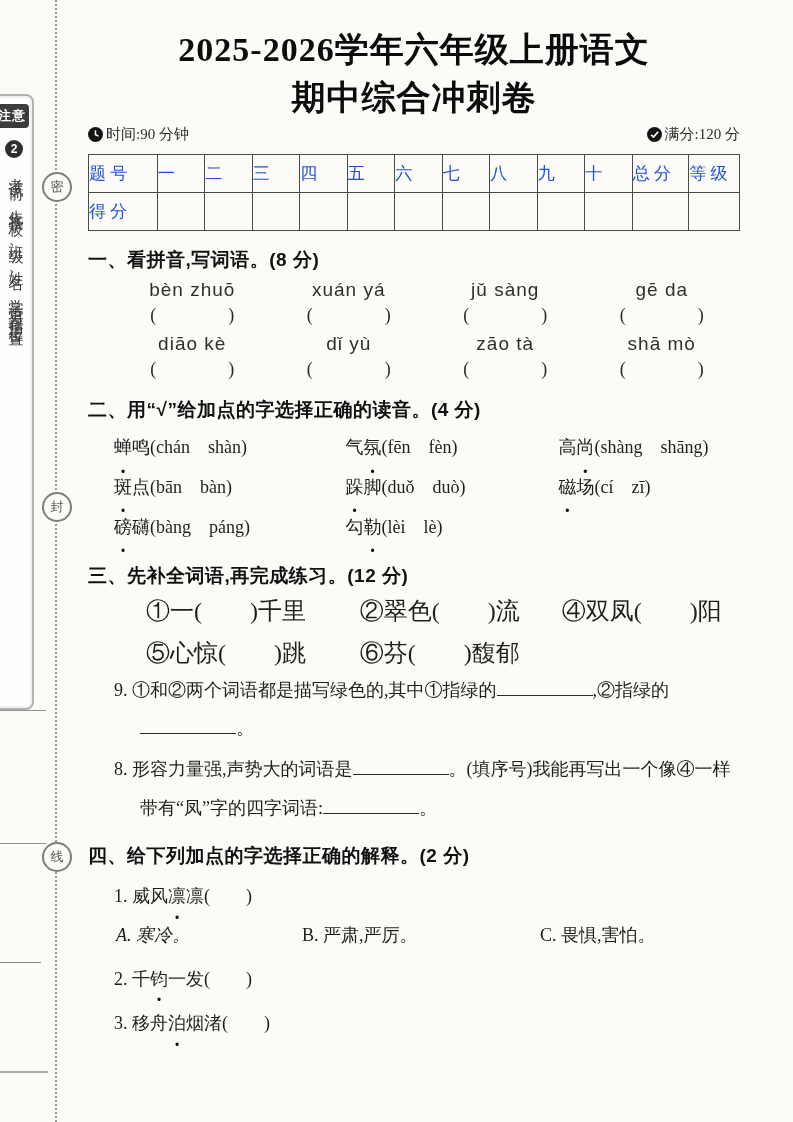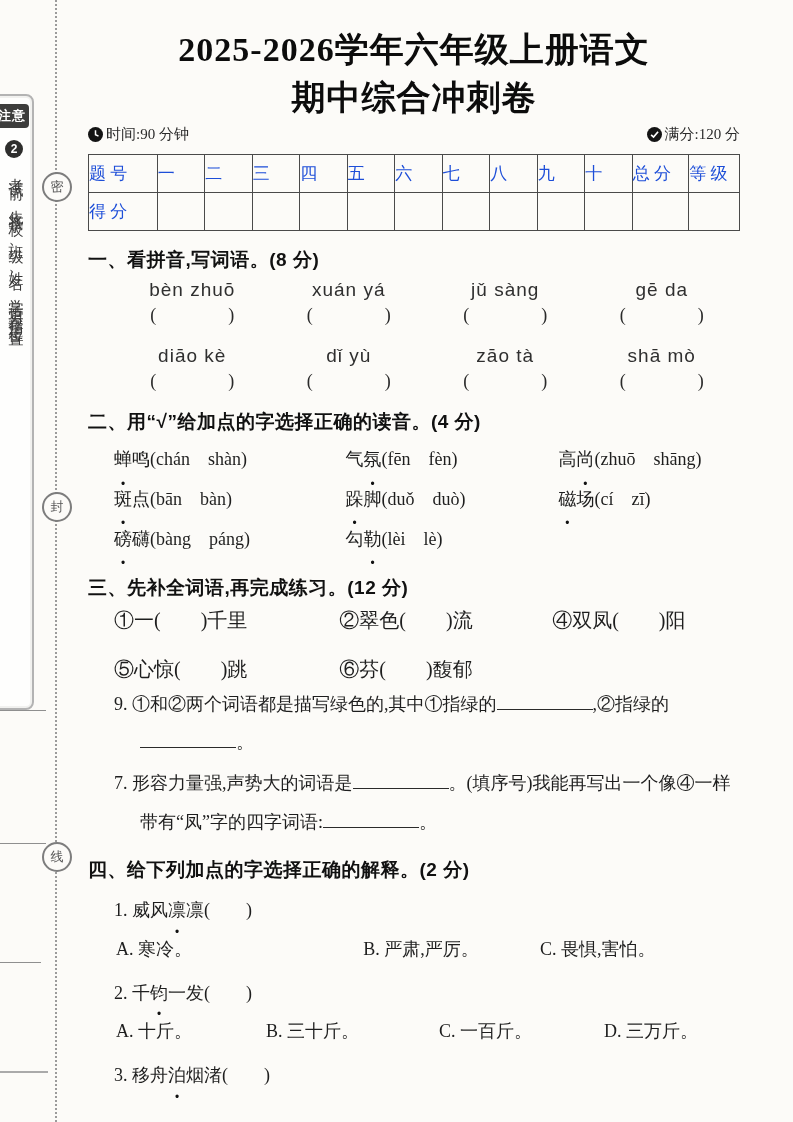--- a/index.html
+++ b/index.html
@@ -63,41 +63,41 @@
   table.score col.c-total{width:56px;}
   table.score col.c-grade{width:50px;}
 
   .sec-h{
     font-family:"Liberation Sans",sans-serif;font-weight:700;font-size:19px;color:#111;
     margin:16px 0 6px 0;letter-spacing:0.5px;
   }
   .sec-body{margin-left:26px;}
 
   
-  .pinyin-grid{display:grid;grid-template-columns:repeat(4,1fr);row-gap:18px;text-align:center;}
+  .pinyin-grid{display:grid;grid-template-columns:repeat(4,1fr);row-gap:6px;text-align:center;}
   .pinyin-word{font-family:"Liberation Sans",sans-serif;font-size:19px;color:#2f2f2f;letter-spacing:1px;}
   .pinyin-paren{font-size:18px;color:#2a2a2a;margin-top:2px;}
 
   
   .duyin-grid{display:grid;grid-template-columns:37% 34% 29%;row-gap:2px;font-size:18px;line-height:2.1;}
   .dc{position:relative;display:inline-block;}
   .dc::after{content:"·";position:absolute;left:50%;transform:translateX(-50%);bottom:-0.68em;
     font-size:20px;font-weight:bold;color:#111;line-height:1;}
 
   
-  .buquan-grid{display:grid;grid-template-columns:36% 34% 30%;row-gap:22px;font-size:20px;}
+  .buquan-grid{display:grid;grid-template-columns:36% 34% 30%;row-gap:10px;font-size:24px;margin-left:32px;}
   .subq{font-size:18px;line-height:2.15;padding-left:26px;text-indent:-26px;margin-top:2px;}
   .blank{display:inline-block;width:96px;border-bottom:1.5px solid #2a2a2a;height:1em;vertical-align:baseline;}
 
   
   .q-stem{font-size:18px;margin-top:10px;line-height:1.9;}
   .opts{display:flex;font-size:18px;margin:4px 0 2px 2px;line-height:1.9;white-space:nowrap;}
   .opts span{display:inline-block;}
-  .opts-3 span:nth-child(1){width:186px;}
-  .opts-3 span:nth-child(2){width:238px;text-align:center;}
+  .opts-3 span:nth-child(1){width:186px;font-style:italic;}
+  .opts-3 span:nth-child(2){width:238px;}
   .opts-4 span:nth-child(1){width:150px;}
   .opts-4 span:nth-child(2){width:173px;}
   .opts-4 span:nth-child(3){width:165px;}
 </style>
 </head>
 <body>
 
 <div class="paper">
 
   <div class="seal-line"></div>
@@ -236,58 +236,52 @@
             <div class="pinyin-paren">(　　　　)</div>
           </div>
       </div>
     </div>
 
     <div class="sec-h">二、用“√”给加点的字选择正确的读音。(4 分)</div>
     <div class="sec-body">
       <div class="duyin-grid">
         <div><span></span><span class="dc">蝉</span><span>鸣</span><span>(chán　shàn)</span></div>
         <div><span>气</span><span class="dc">氛</span><span></span><span>(fēn　fèn)</span></div>
-        <div><span>高</span><span class="dc">尚</span><span></span><span>(zhuō　shāng)</span></div>
+        <div><span>高</span><span class="dc">尚</span><span></span><span>(shàng　shāng)</span></div>
         <div><span></span><span class="dc">斑</span><span>点</span><span>(bān　bàn)</span></div>
         <div><span></span><span class="dc">跺</span><span>脚</span><span>(duǒ　duò)</span></div>
         <div><span></span><span class="dc">磁</span><span>场</span><span>(cí　zī)</span></div>
         <div><span></span><span class="dc">磅</span><span>礴</span><span>(bàng　páng)</span></div>
         <div><span>勾</span><span class="dc">勒</span><span></span><span>(lèi　lè)</span></div>
         <div></div>
       </div>
     </div>
 
     <div class="sec-h">三、先补全词语,再完成练习。(12 分)</div>
     <div class="sec-body">
       <div class="buquan-grid">
         <div>①一(　　)千里</div>
         <div>②翠色(　　)流</div>
         <div>④双凤(　　)阳</div>
         <div>⑤心惊(　　)跳</div>
         <div>⑥芬(　　)馥郁</div>
       </div>
       <div class="subq"><span>9. ①和②两个词语都是描写绿色的,其中①指绿的</span><span class="blank"></span><span>,②指绿的</span><span class="blank"></span><span>。</span></div>
-      <div class="subq"><span>7. 形容力量强,声势大的词语是</span><span class="blank"></span><span>。(填序号)我能再写出一个像④一样带有“凤”字的四字词语:</span><span class="blank"></span><span>。</span></div>
+      <div class="subq"><span>8. 形容力量强,声势大的词语是</span><span class="blank"></span><span>。(填序号)我能再写出一个像④一样带有“凤”字的四字词语:</span><span class="blank"></span><span>。</span></div>
     </div>
 
     <div class="sec-h">四、给下列加点的字选择正确的解释。(2 分)</div>
     <div class="sec-body">
       <div class="q-stem"><span>1. 威风</span><span class="dc">凛</span><span>凛</span><span>(　　)</span></div>
       <div class="opts opts-3">
         <span>A. 寒冷。</span>
         <span>B. 严肃,严厉。</span>
         <span>C. 畏惧,害怕。</span>
       </div>
 
       <div class="q-stem"><span>2. 千</span><span class="dc">钧</span><span>一发</span><span>(　　)</span></div>
-      <div class="opts opts-4">
-        <span>A. 十斤。</span>
-        <span>B. 三十斤。</span>
-        <span>C. 一百斤。</span>
-        <span>D. 三万斤。</span>
-      </div>
 
       <div class="q-stem"><span>3. 移舟</span><span class="dc">泊</span><span>烟渚</span><span>(　　)</span></div>
 
     </div>
 
   </div>
 </div>
 
 </body></html>

